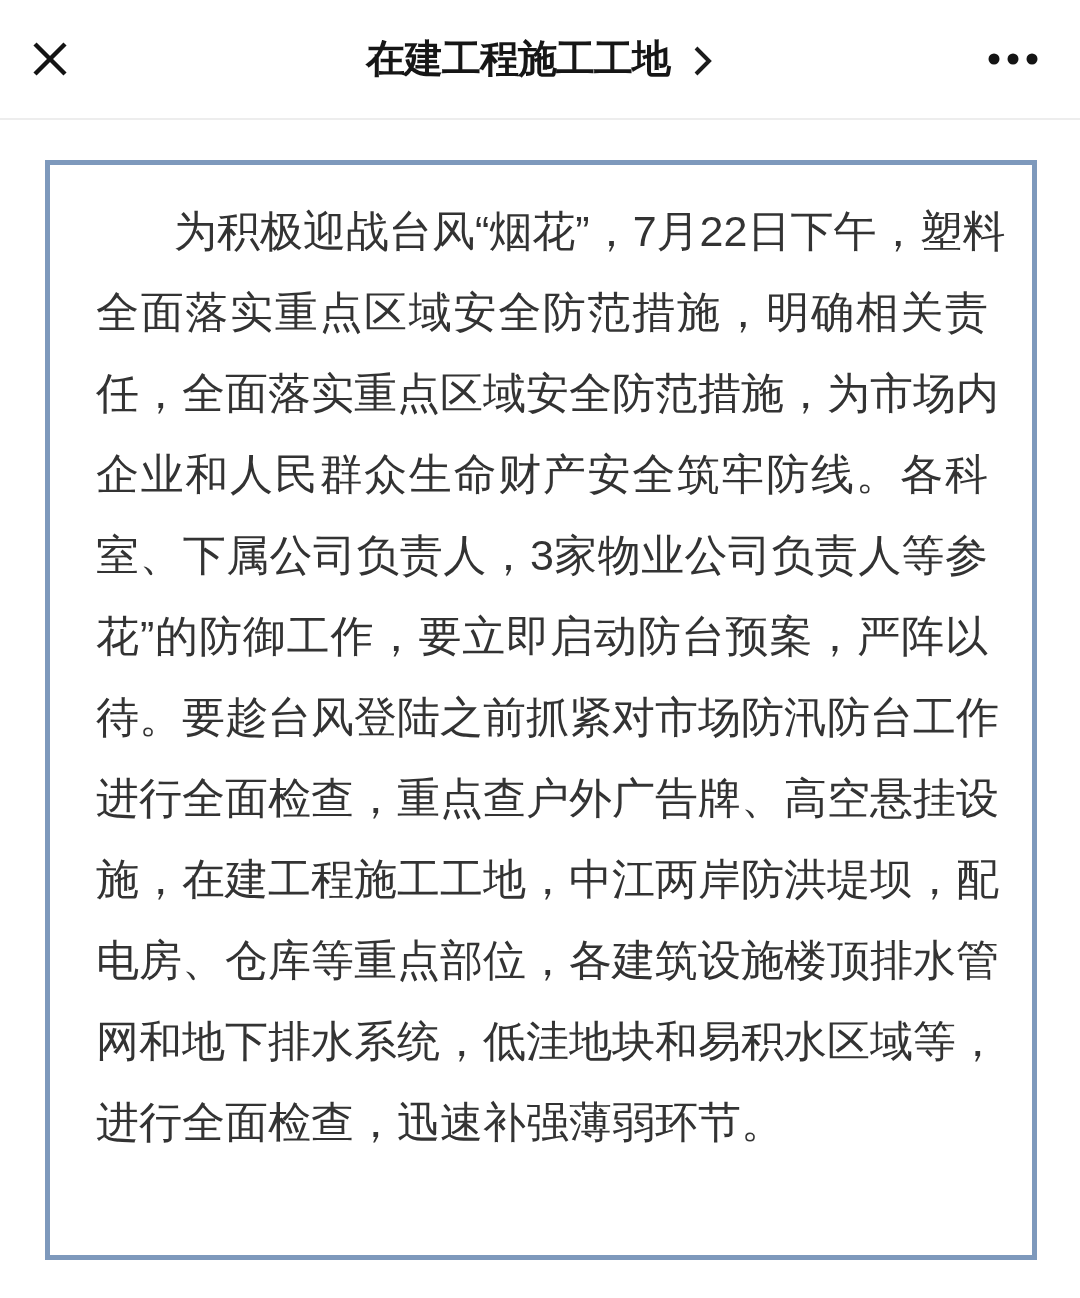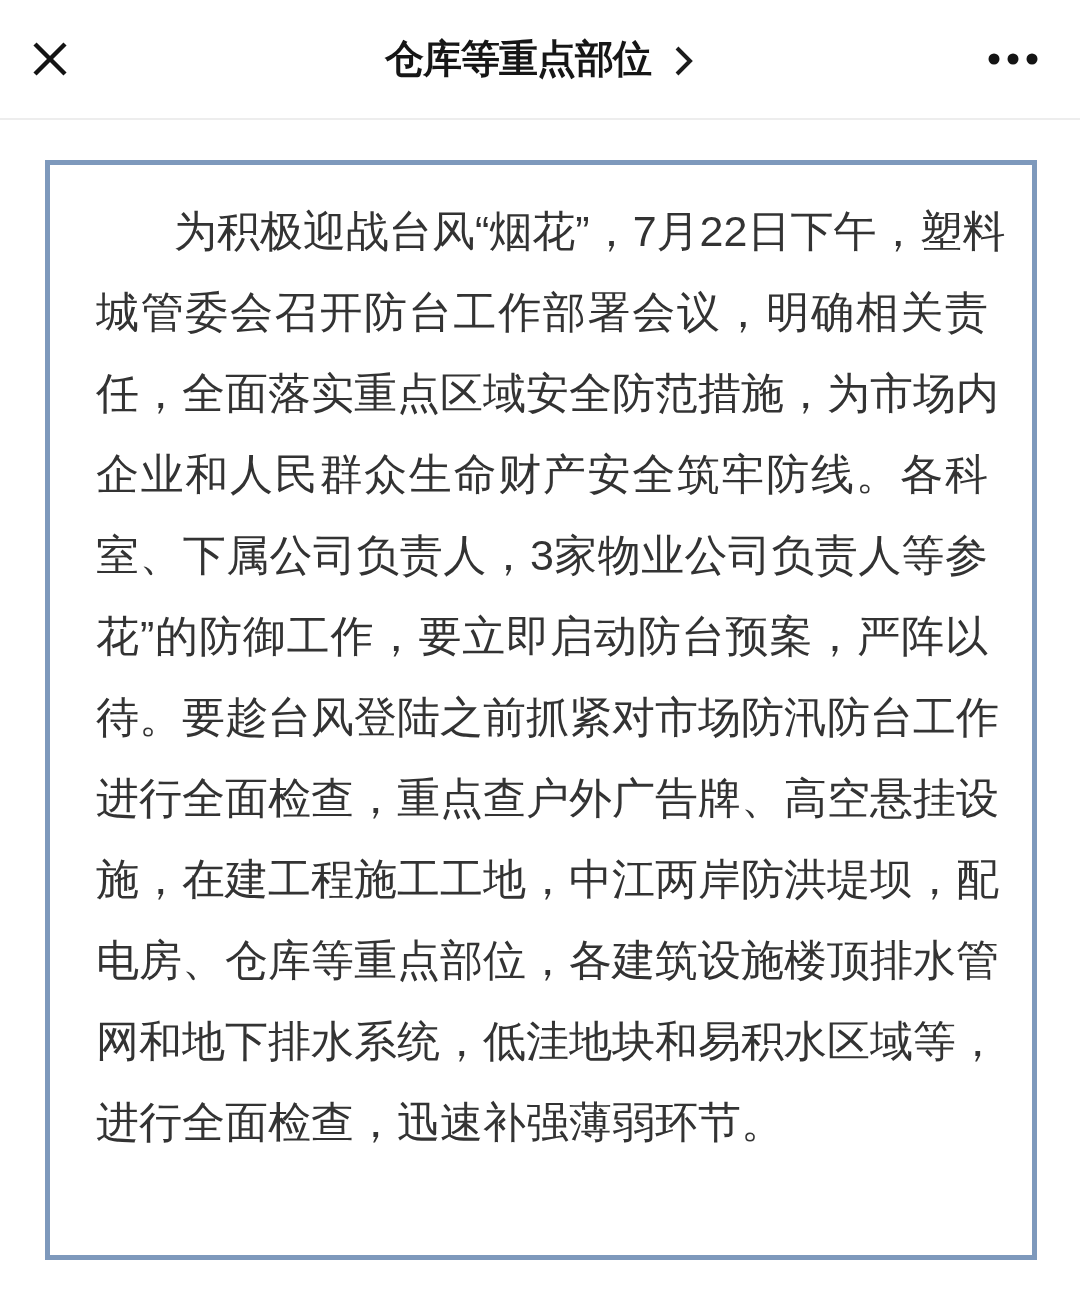--- a/index.html
+++ b/index.html
@@ -113,42 +113,42 @@
   <div class="header">
 
     <button class="close-btn">
       <svg width="36" height="36" viewBox="0 0 36 36" fill="none" stroke="currentColor" stroke-width="4.5">
         <line x1="3" y1="3" x2="33" y2="33"></line>
         <line x1="33" y1="3" x2="3" y2="33"></line>
       </svg>
     </button>
 
     <div class="title-group">
-      <span class="title-text">仓库等重点部位</span>
+      <span class="title-text">在建工程施工工地</span>
       <span class="chevron">
         <svg width="22" height="36" viewBox="0 0 22 36" fill="none" stroke="currentColor" stroke-width="4">
           <polyline points="4,5 17,18 4,31"></polyline>
         </svg>
       </span>
     </div>
 
     <button class="more-btn">
       <svg width="52" height="12" viewBox="0 0 52 12" fill="currentColor">
         <circle cx="7" cy="6" r="5.5"></circle>
         <circle cx="26" cy="6" r="5.5"></circle>
         <circle cx="45" cy="6" r="5.5"></circle>
       </svg>
     </button>
 
   </div>
 
   <div class="article-box">
     <div>
         <div class="line first">为积极迎战台风“烟花”，7月22日下午，塑料</div>
-        <div class="line">城管委会召开防台工作部署会议，明确相关责</div>
+        <div class="line">全面落实重点区域安全防范措施，明确相关责</div>
         <div class="line">任，全面落实重点区域安全防范措施，为市场内</div>
         <div class="line">企业和人民群众生命财产安全筑牢防线。各科</div>
         <div class="line">室、下属公司负责人，3家物业公司负责人等参</div>
         <div class="line">花”的防御工作，要立即启动防台预案，严阵以</div>
         <div class="line">待。要趁台风登陆之前抓紧对市场防汛防台工作</div>
         <div class="line">进行全面检查，重点查户外广告牌、高空悬挂设</div>
         <div class="line">施，在建工程施工工地，中江两岸防洪堤坝，配</div>
         <div class="line">电房、仓库等重点部位，各建筑设施楼顶排水管</div>
         <div class="line">网和地下排水系统，低洼地块和易积水区域等，</div>
         <div class="line last">进行全面检查，迅速补强薄弱环节。</div>

